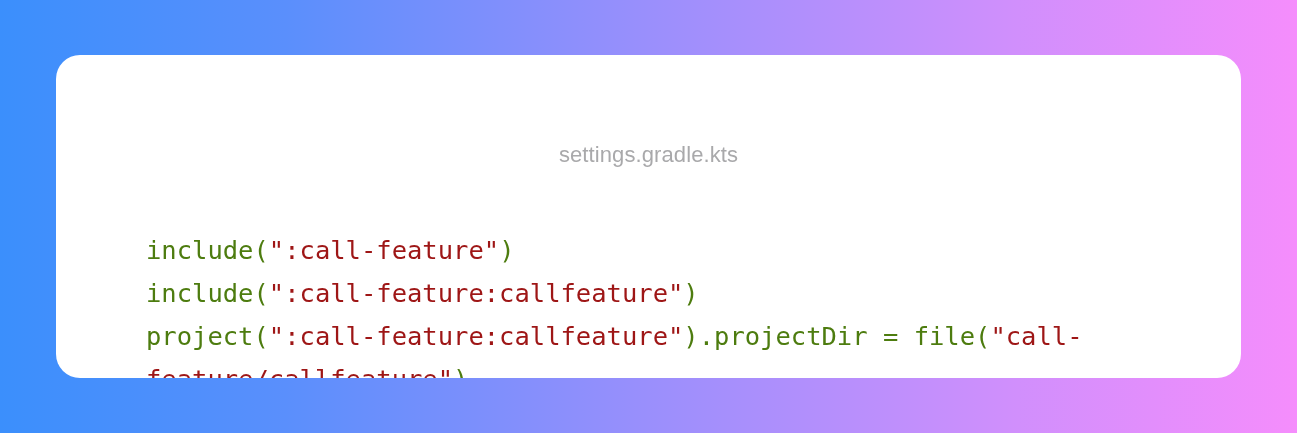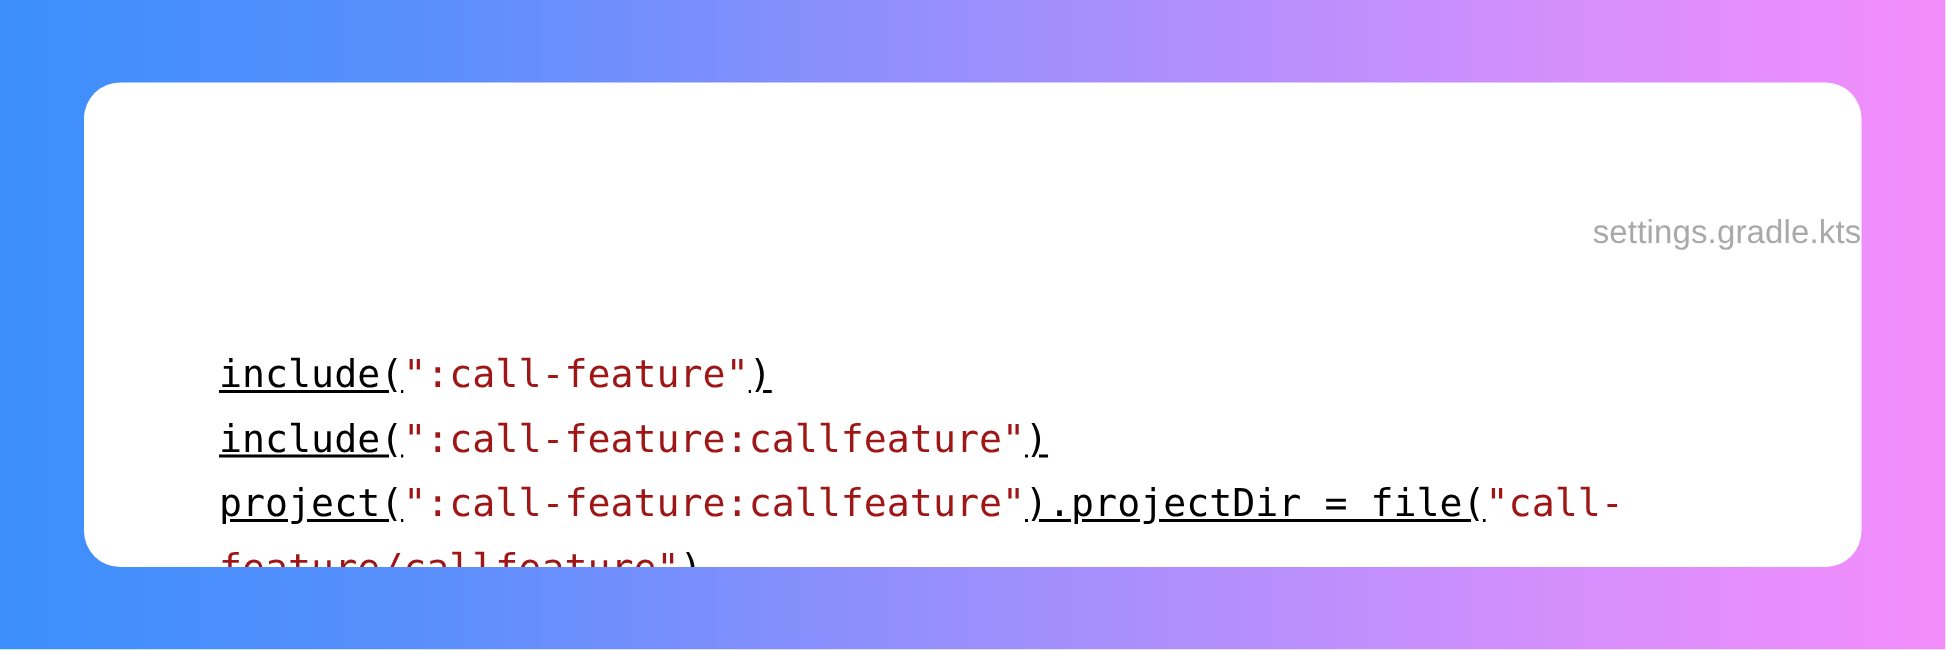--- a/index.html
+++ b/index.html
@@ -28,21 +28,21 @@
     background: #ffffff;
     border-radius: 24px;
     box-sizing: border-box;
     overflow: hidden;
   }
   #card-title {
     position: absolute;
     top: 86px;
     left: 0;
     width: 100%;
-    text-align: right;
+    text-align: center;
     font-family: "Liberation Sans", sans-serif;
     font-size: 22px;
     line-height: 28px;
     color: #a9a9ab;
     letter-spacing: 0.1px;
     white-space: nowrap;
   }
   #code-block {
     position: absolute;
     left: 90px;
@@ -56,22 +56,21 @@
     word-break: break-word;
     letter-spacing: 0px;
   }
   .code-line {
     display: block;
   }
   .tok-str {
     color: #9e1616;
   }
   .tok-plain {
-    color: #000000;
-    text-decoration: underline;
+    color: #4d7c0f;
   }
 </style>
 </head>
 <body>
 
 <div id="canvas">
 
   <div id="code-card">
 
     <div id="card-title">settings.gradle.kts</div>

